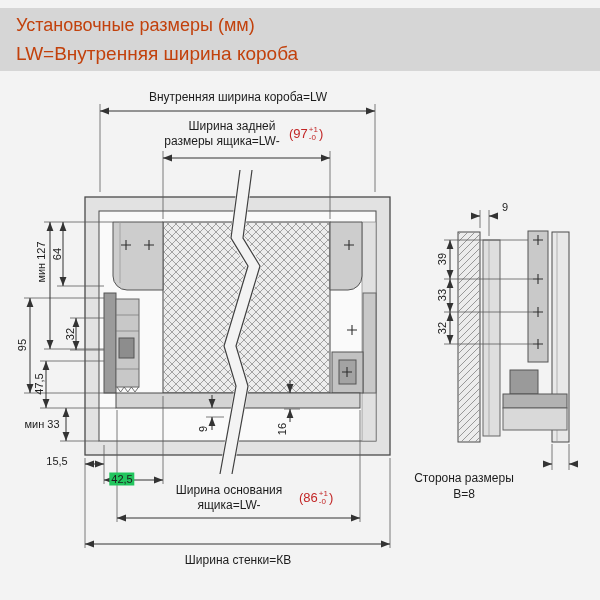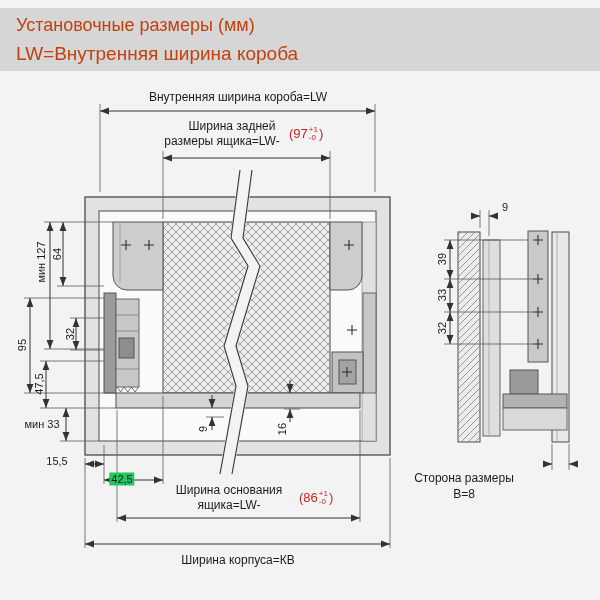--- a/index.html
+++ b/index.html
@@ -206,21 +206,21 @@
 
   <div class="tol" style="left:299px;top:490px">
     <span>(86</span>
     <span class="stk">
       <span>+1</span>
       <span>-0</span>
     </span>
     <span>)</span>
   </div>
 
-  <div class="lab big" style="left:238px;top:560px">Ширина корпуса=КВ</div>
+  <div class="lab big" style="left:238px;top:560px">Ширина стенки=КВ</div>
 
   <div class="lab" style="left:505px;top:207px">9</div>
   <div class="lab rot" style="left:442px;top:259px">39</div>
   <div class="lab rot" style="left:442px;top:295px">33</div>
   <div class="lab rot" style="left:442px;top:328px">32</div>
   <div class="lab big" style="left:464px;top:478px">Сторона размеры</div>
   <div class="lab big" style="left:464px;top:494px">В=8</div>
 
 </div>
 

